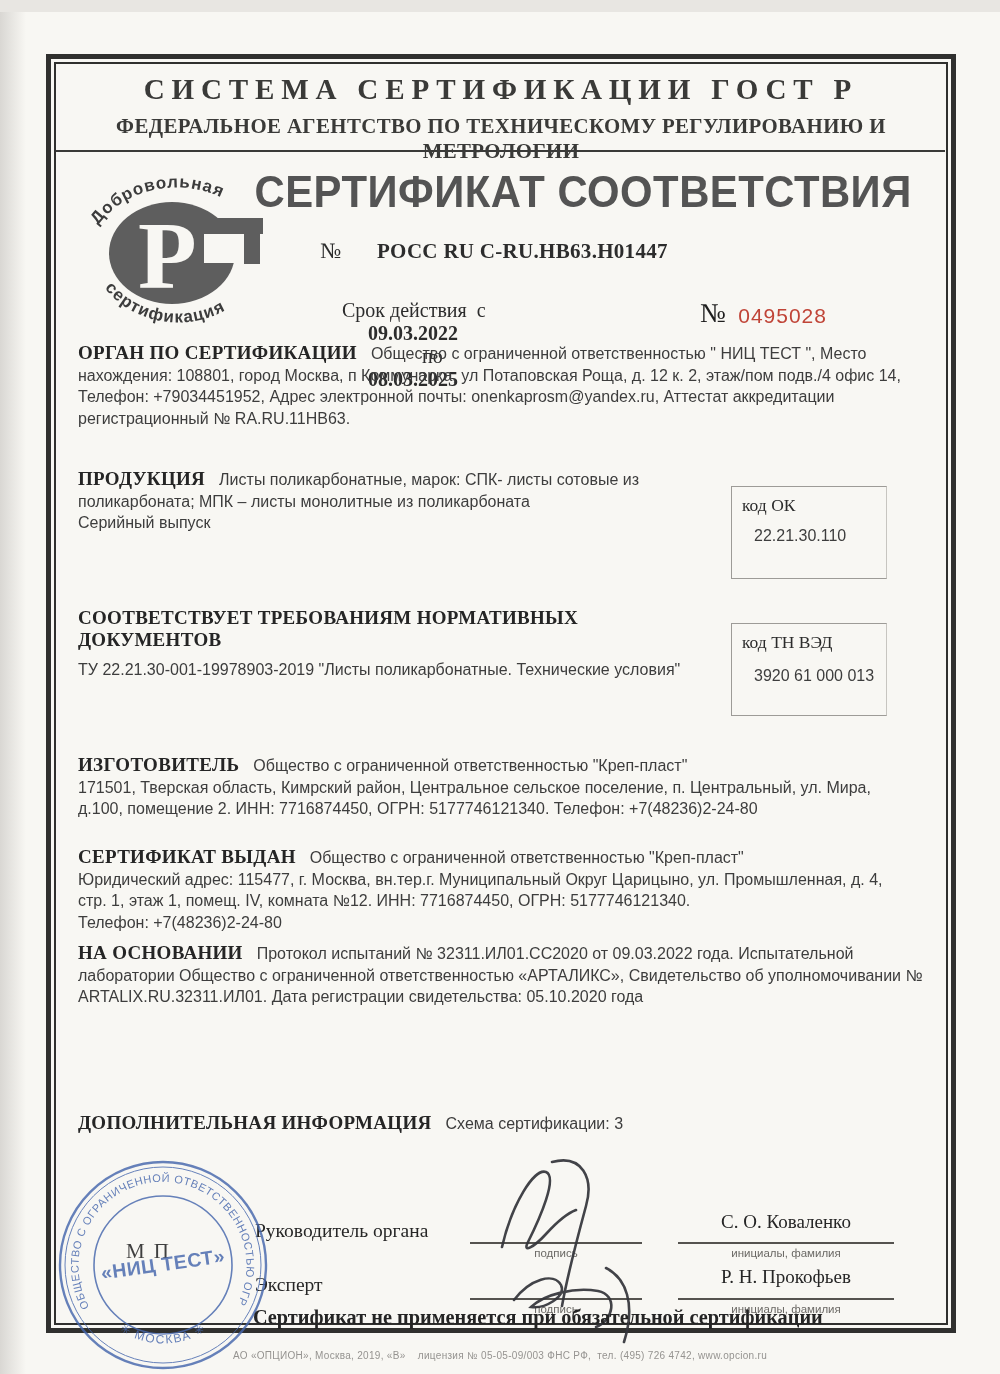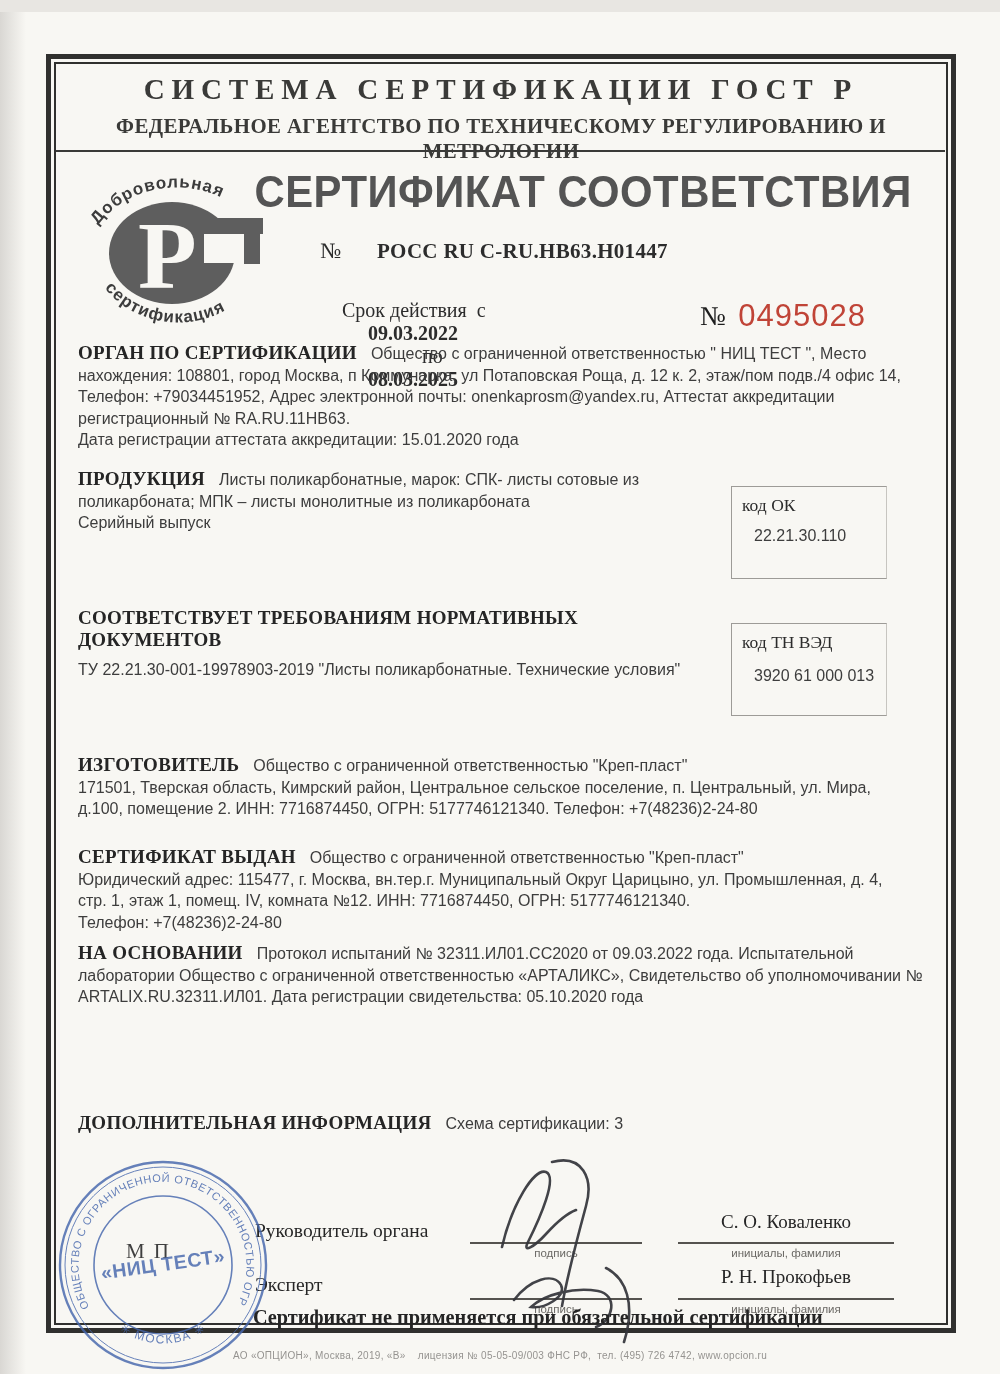--- a/index.html
+++ b/index.html
@@ -38,21 +38,21 @@
   }
   .cert-num-row{ position:absolute; left:320px; top:226px; font-family:"Liberation Serif", serif; color:#2c2c2c; }
   .cert-num-row .nosign{ font-size:22px; }
   .cert-num-row .val{ font-weight:bold; font-size:21px; margin-left:32px; letter-spacing:0.3px; }
   .validity-row{ position:absolute; left:322px; top:264px; font-family:"Liberation Serif", serif; font-size:20px; color:#2c2c2c; white-space:pre; }
   .validity-row .date{ font-weight:bold; margin-left:26px; }
   .validity-row .po{ margin-left:80px; }
   .blank-row{ position:absolute; left:700px; top:286px; }
   .blank-row .nosign{ font-family:"Liberation Serif", serif; font-size:27px; color:#1e1e1e; }
   .blank-row .rednum{
-    font-family:"Liberation Sans", sans-serif; font-size:31px; letter-spacing:1px;
+    font-family:"Liberation Sans", sans-serif; font-size:21px; letter-spacing:1px;
     color:#c04437; margin-left:8px; vertical-align:-1px;
   }
 
   .sec{ position:absolute; left:78px; font-size:16px; line-height:21.5px; color:#3d3d3d; }
   .sec-label{
     font-family:"Liberation Serif", serif; font-weight:bold; font-size:19px;
     color:#252525; letter-spacing:0.3px; margin-right:14px;
   }
   .code-box{
     position:absolute; left:731px; width:156px; height:93px;
@@ -126,21 +126,20 @@
     <span class="date">08.03.2025</span>
   </div>
 
   <div class="blank-row">
     <span class="nosign">№</span>
     <span class="rednum">0495028</span>
   </div>
 
   <div class="sec" style="top:330px; width:874px;">
     <span class="sec-label">ОРГАН ПО СЕРТИФИКАЦИИ</span><span>Общество с ограниченной ответственностью " НИЦ ТЕСТ ", Место нахождения: 108801, город Москва, п Коммунарка, ул Потаповская Роща, д. 12 к. 2, этаж/пом подв./4 офис 14, Телефон: +79034451952, Адрес электронной почты: onenkaprosm@yandex.ru, Аттестат аккредитации регистрационный № RA.RU.11HB63.</span>
-    <div>Дата регистрации аттестата аккредитации: 15.01.2020 года</div>
   </div>
 
   <div class="sec" style="top:456px; width:648px;">
     <span class="sec-label">ПРОДУКЦИЯ</span><span>Листы поликарбонатные, марок: СПК- листы сотовые из поликарбоната; МПК – листы монолитные из поликарбоната</span>
     <div>Серийный выпуск</div>
   </div>
   <div class="code-box" style="top:474px;">
     <div class="cb-label">код ОК</div>
     <div class="cb-value">22.21.30.110</div>
   </div>

